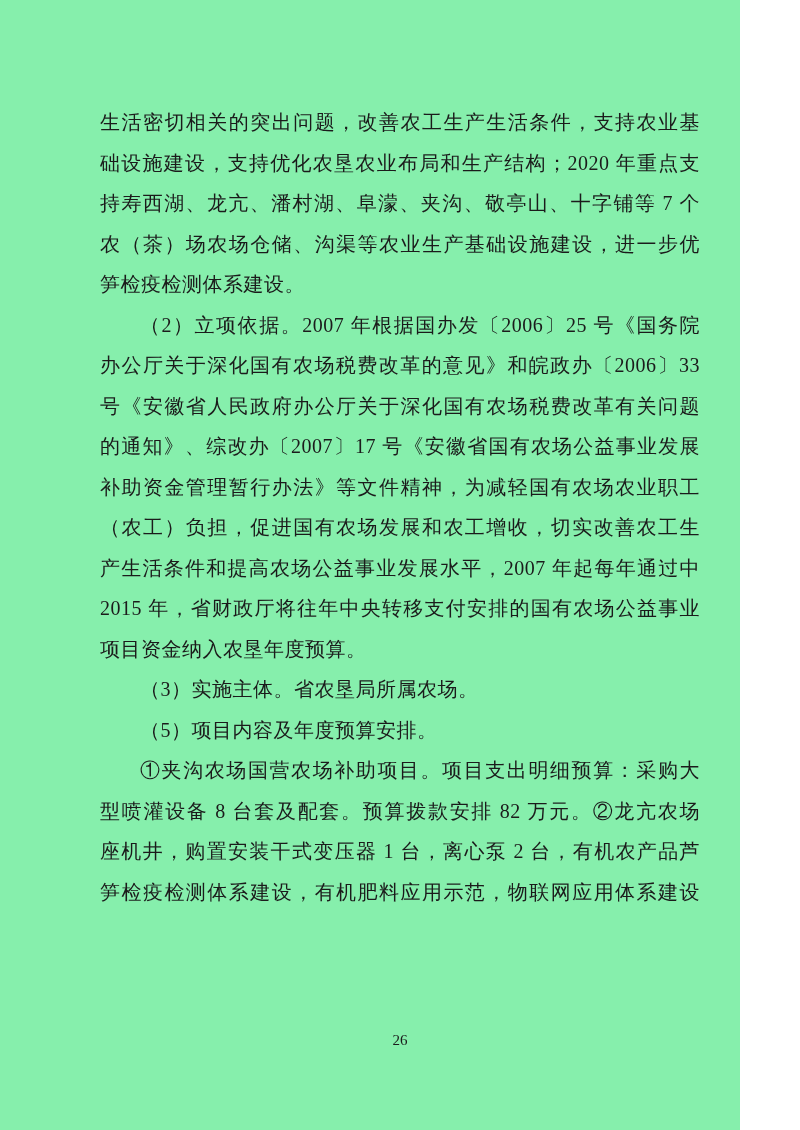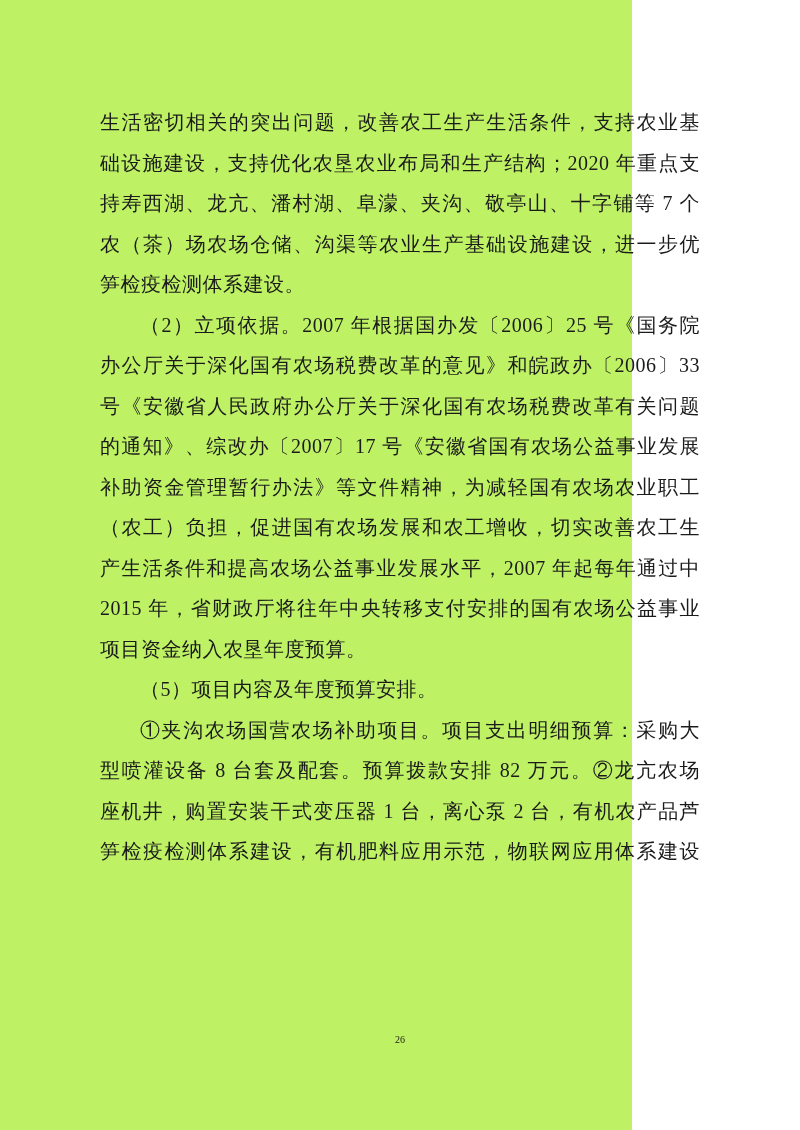--- a/index.html
+++ b/index.html
@@ -12,23 +12,23 @@
     height: 1130px;
     position: relative;
     overflow: hidden;
     font-family: "Liberation Serif", "DejaVu Serif", serif;
     color: #1b1b1b;
   }
   .page {
     position: absolute;
     left: 0;
     top: 0;
-    width: 632px;
+    width: 740px;
     height: 1130px;
-    background: #bef264;
+    background: #86efac;
   }
   .textblock {
     position: absolute;
     left: 100px;
     top: 102px;
     width: 600px;
   }
   .ln {
     font-size: 20px;
     line-height: 40.5px;
@@ -46,21 +46,21 @@
   
   .i {
     text-indent: 2em;
   }
   .pagenum {
     position: absolute;
     left: 0;
     top: 1031px;
     width: 800px;
     text-align: center;
-    font-size: 10px;
+    font-size: 15px;
     line-height: 18px;
     color: #1b1b1b;
   }
 </style>
 </head>
 <body>
 
 <div class="page">
   <div class="textblock">
     <div class="ln j">生活密切相关的突出问题，改善农工生产生活条件，支持农业基</div>
@@ -70,20 +70,21 @@
     <div class="ln">笋检疫检测体系建设。</div>
     <div class="ln j i">（2）立项依据。2007 年根据国办发〔2006〕25 号《国务院</div>
     <div class="ln j">办公厅关于深化国有农场税费改革的意见》和皖政办〔2006〕33</div>
     <div class="ln j">号《安徽省人民政府办公厅关于深化国有农场税费改革有关问题</div>
     <div class="ln j">的通知》、综改办〔2007〕17 号《安徽省国有农场公益事业发展</div>
     <div class="ln j">补助资金管理暂行办法》等文件精神，为减轻国有农场农业职工</div>
     <div class="ln j">（农工）负担，促进国有农场发展和农工增收，切实改善农工生</div>
     <div class="ln j">产生活条件和提高农场公益事业发展水平，2007 年起每年通过中</div>
     <div class="ln j">2015 年，省财政厅将往年中央转移支付安排的国有农场公益事业</div>
     <div class="ln">项目资金纳入农垦年度预算。</div>
+    <div class="ln i">（3）实施主体。省农垦局所属农场。</div>
     <div class="ln i">（5）项目内容及年度预算安排。</div>
     <div class="ln j i">①夹沟农场国营农场补助项目。项目支出明细预算：采购大</div>
     <div class="ln j">型喷灌设备 8 台套及配套。预算拨款安排 82 万元。②龙亢农场</div>
     <div class="ln j">座机井，购置安装干式变压器 1 台，离心泵 2 台，有机农产品芦</div>
     <div class="ln j">笋检疫检测体系建设，有机肥料应用示范，物联网应用体系建设</div>
   </div>
   <div class="pagenum">26</div>
 </div>
 
 </body></html>

